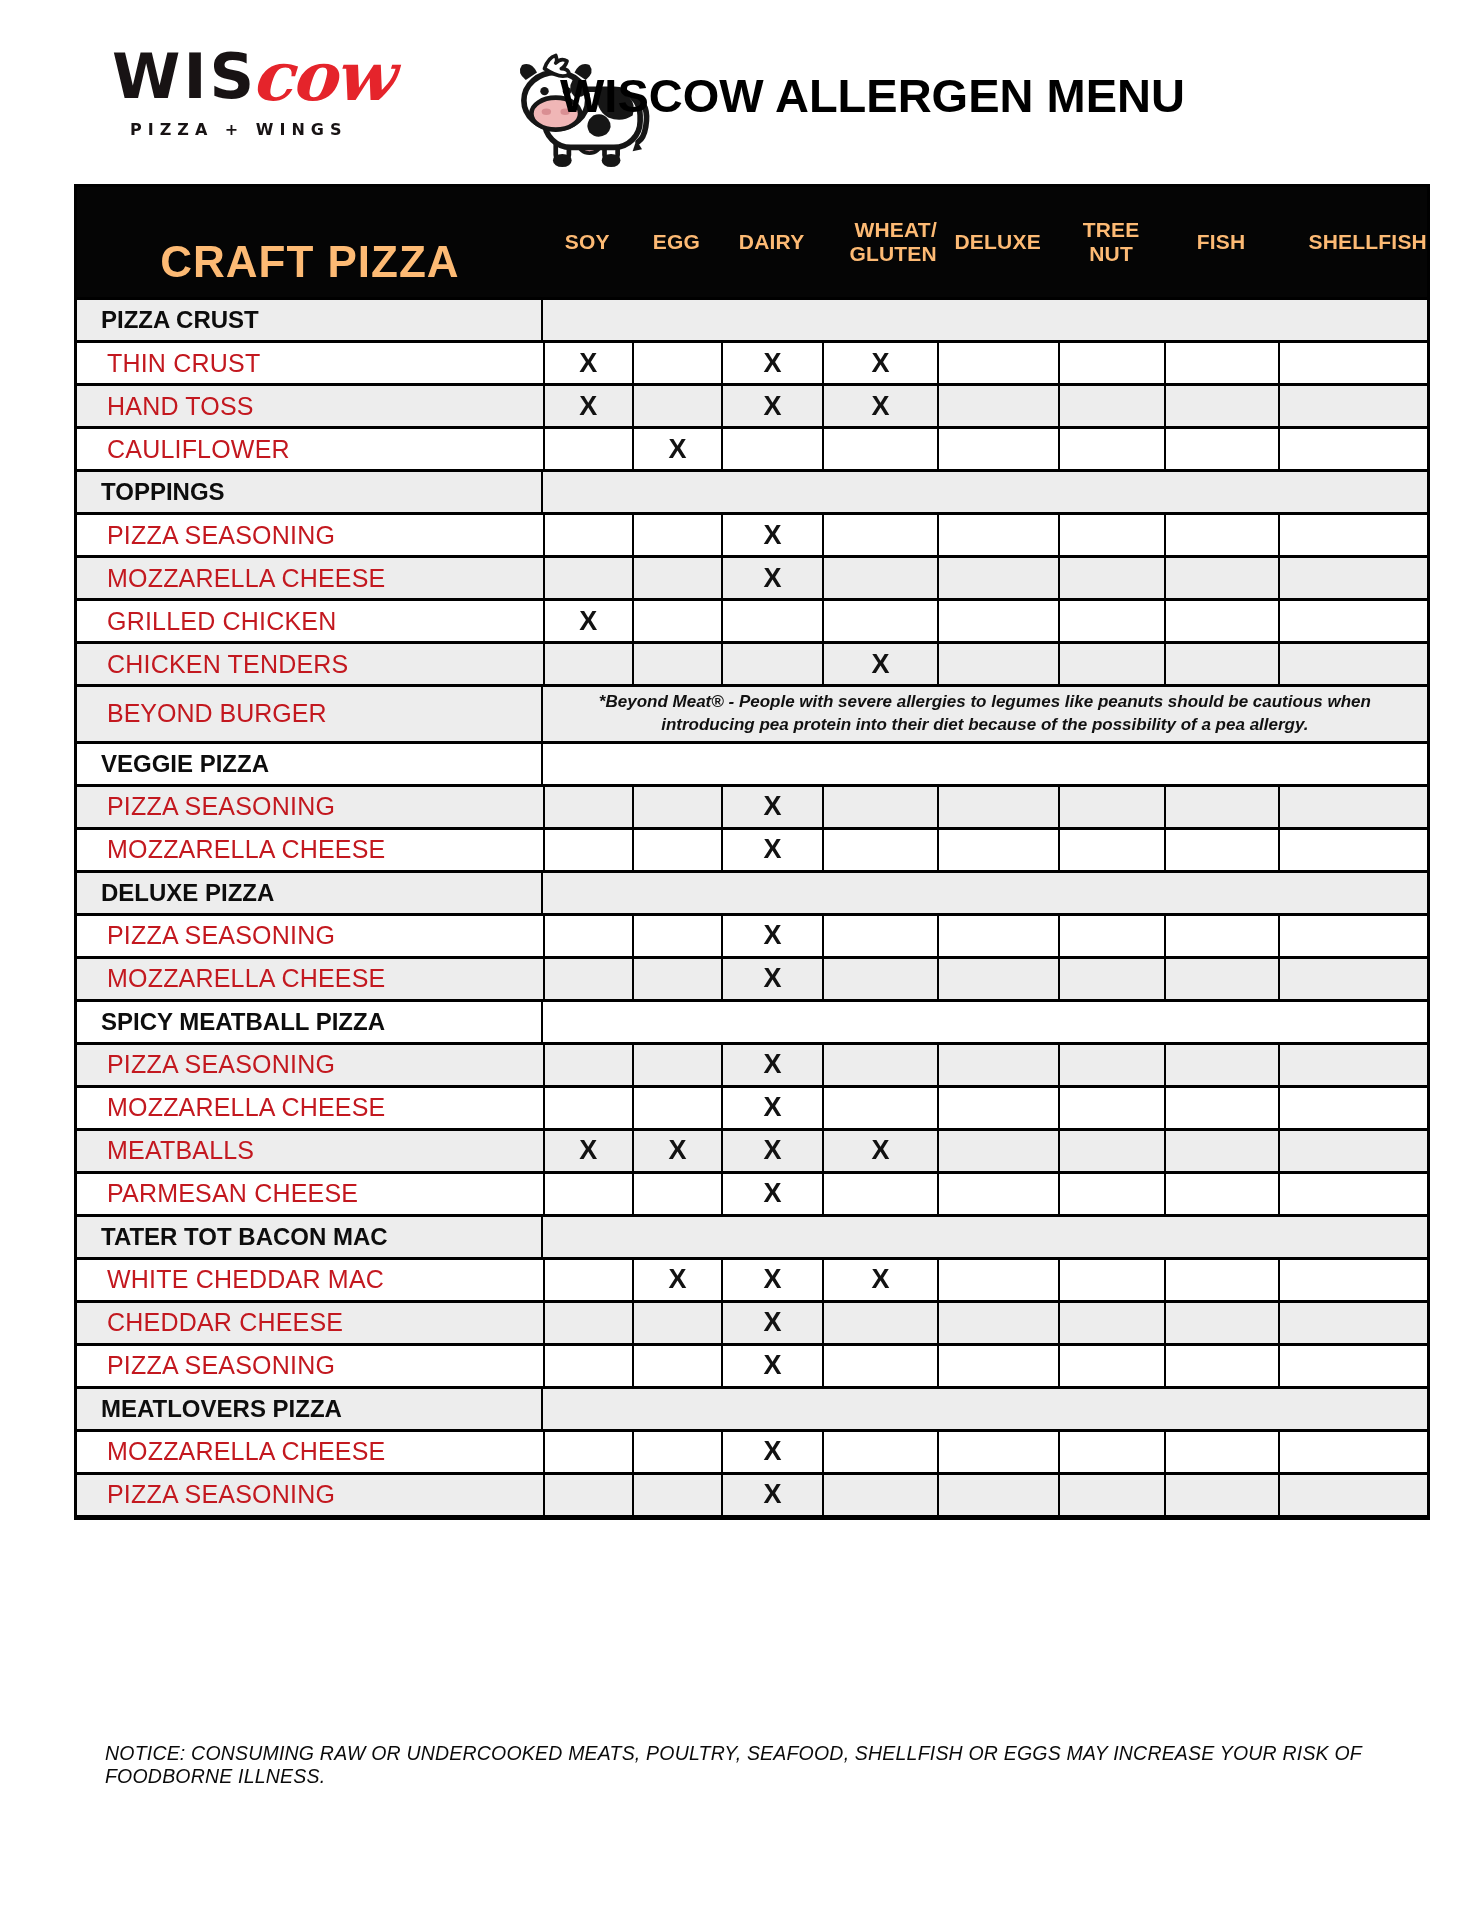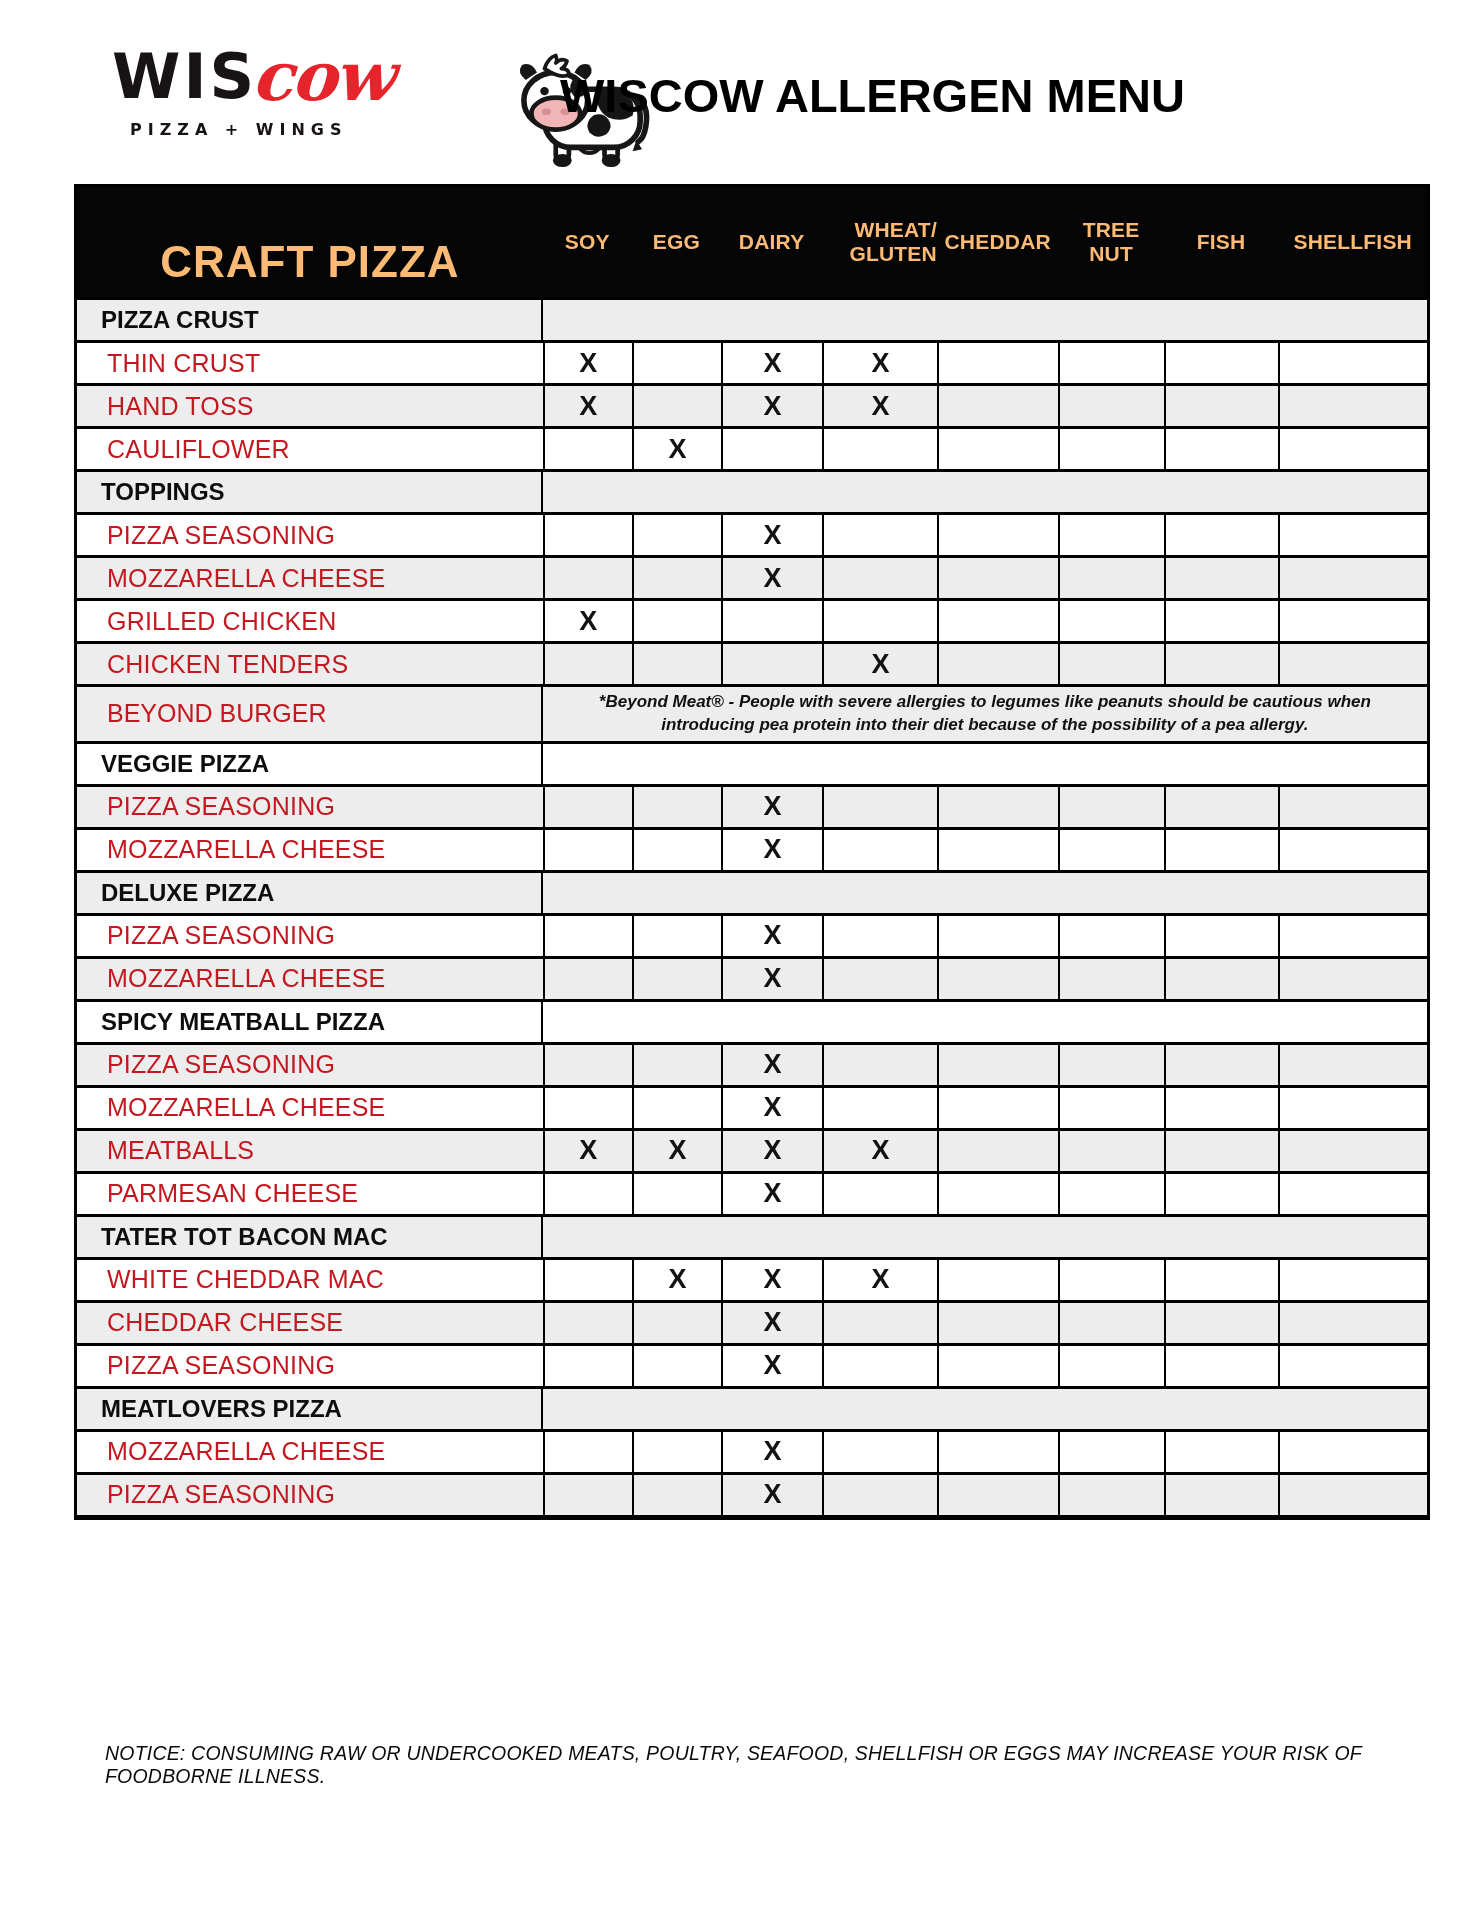--- a/index.html
+++ b/index.html
@@ -73,21 +73,21 @@
     font-size:17px; font-weight:bold; font-style:italic; color:#111;
     padding:4px 14px; line-height:1.35;
   }
   .mark-cell {
     justify-content:center; text-align:center; border-left:2px solid #000;
     font-size:27px; font-weight:bold; color:#121212;
   }
   
   .w-soy { width:6.6%; }  .w-egg { width:6.6%; }  .w-dairy { width:7.5%; }
   .w-wheat { width:8.5%;text-align:right; } .w-peanut { width:9.0%; } .w-treenut { width:7.8%; }
-  .w-fish { width:8.5%; }  .w-shell { width:11.0%; }
+  .w-fish { width:8.5%; }  .w-shell { width:11.0%;text-align:right; }
 
   
   .notice {
     position:absolute; left:105px; top:1742px; width:1300px;
     font-style:italic; font-size:19.5px; color:#0a0a0a; letter-spacing:0.2px;
   }
 </style>
 </head>
 <body>
 
@@ -136,21 +136,21 @@
   <div class="page-title">WISCOW ALLERGEN MENU</div>
 
   <div class="allergen-table">
     <div class="thead">
       <div class="cat-cell">CRAFT PIZZA</div>
       <div class="col-head w-soy">SOY</div>
       <div class="col-head w-egg">EGG</div>
       <div class="col-head w-dairy">DAIRY</div>
       <div class="col-head w-wheat">WHEAT/
 GLUTEN</div>
-      <div class="col-head w-peanut">CHEDDAR</div>
+      <div class="col-head w-peanut">DELUXE</div>
       <div class="col-head w-treenut">TREE
 NUT</div>
       <div class="col-head w-fish">FISH</div>
       <div class="col-head w-shell">SHELLFISH</div>
     </div>
     <div>
         <div class="trow section shade">
           <div class="cell label-cell">PIZZA CRUST</div>
           <div class="cell section-spacer"></div>
         </div>

